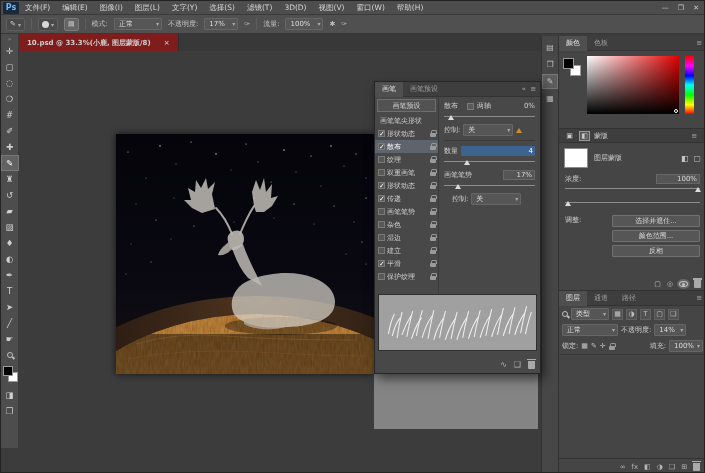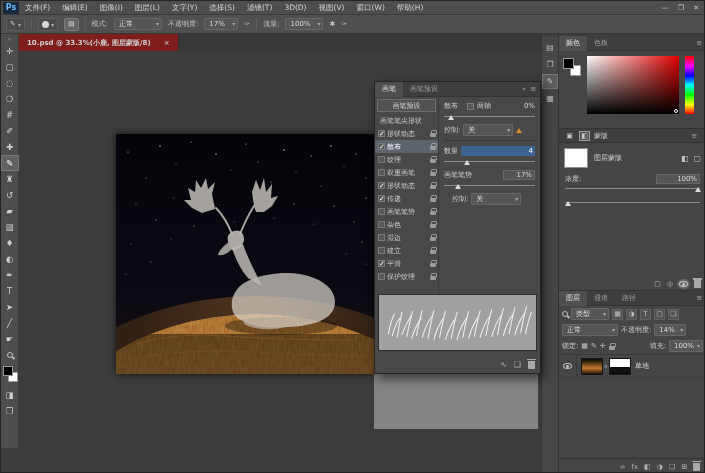--- a/index.html
+++ b/index.html
@@ -535,20 +535,28 @@
             <i></i>
             <b class="th" style="left:96%"></b>
           </div>
       </div>
       <div class="srow">
         <div class="sl">
             <i></i>
             <b class="th" style="left:0%"></b>
           </div>
       </div>
+      <div id="adjustrow">
+        <span>调整:</span>
+        <div id="adjbtns">
+          <div class="adjbtn">选择并遮住...</div>
+          <div class="adjbtn">颜色范围...</div>
+          <div class="adjbtn">反相</div>
+        </div>
+      </div>
       <div id="propfooter">
         <span>▢</span>
         <span>◎</span>
         <span class="eye pressed"></span>
         <span class="trash"></span>
       </div>
     </div>
 
     <div class="rpanel" id="layerspanel">
       <div class="phead">
@@ -584,29 +592,20 @@
         <span style="color:#c0c0c0">▦</span>
         <span style="color:#c0c0c0">✎</span>
         <span style="color:#c0c0c0">✛</span>
         <span class="lk"></span>
         <span style="margin-left:auto">填充:</span>
         <div class="dd" style="width:34px">
             <span>100%</span>
           </div>
       </div>
       <div class="laylist">
-        <div class="layer">
-          <div class="eyecell">
-              <span class="eye"></span>
-            </div>
-          <div class="lthumb grassthumb"></div>
-          <span class="link8">∞</span>
-          <div class="lthumb maskbw" style="margin-left:0"></div>
-          <span class="lname">草地</span>
-        </div>
       </div>
       <div id="layfooter">
         <span>∞</span>
         <span style="">fx</span>
         <span>◧</span>
         <span>◑</span>
         <span>❏</span>
         <span>⊞</span>
         <span class="trash"></span>
       </div>

